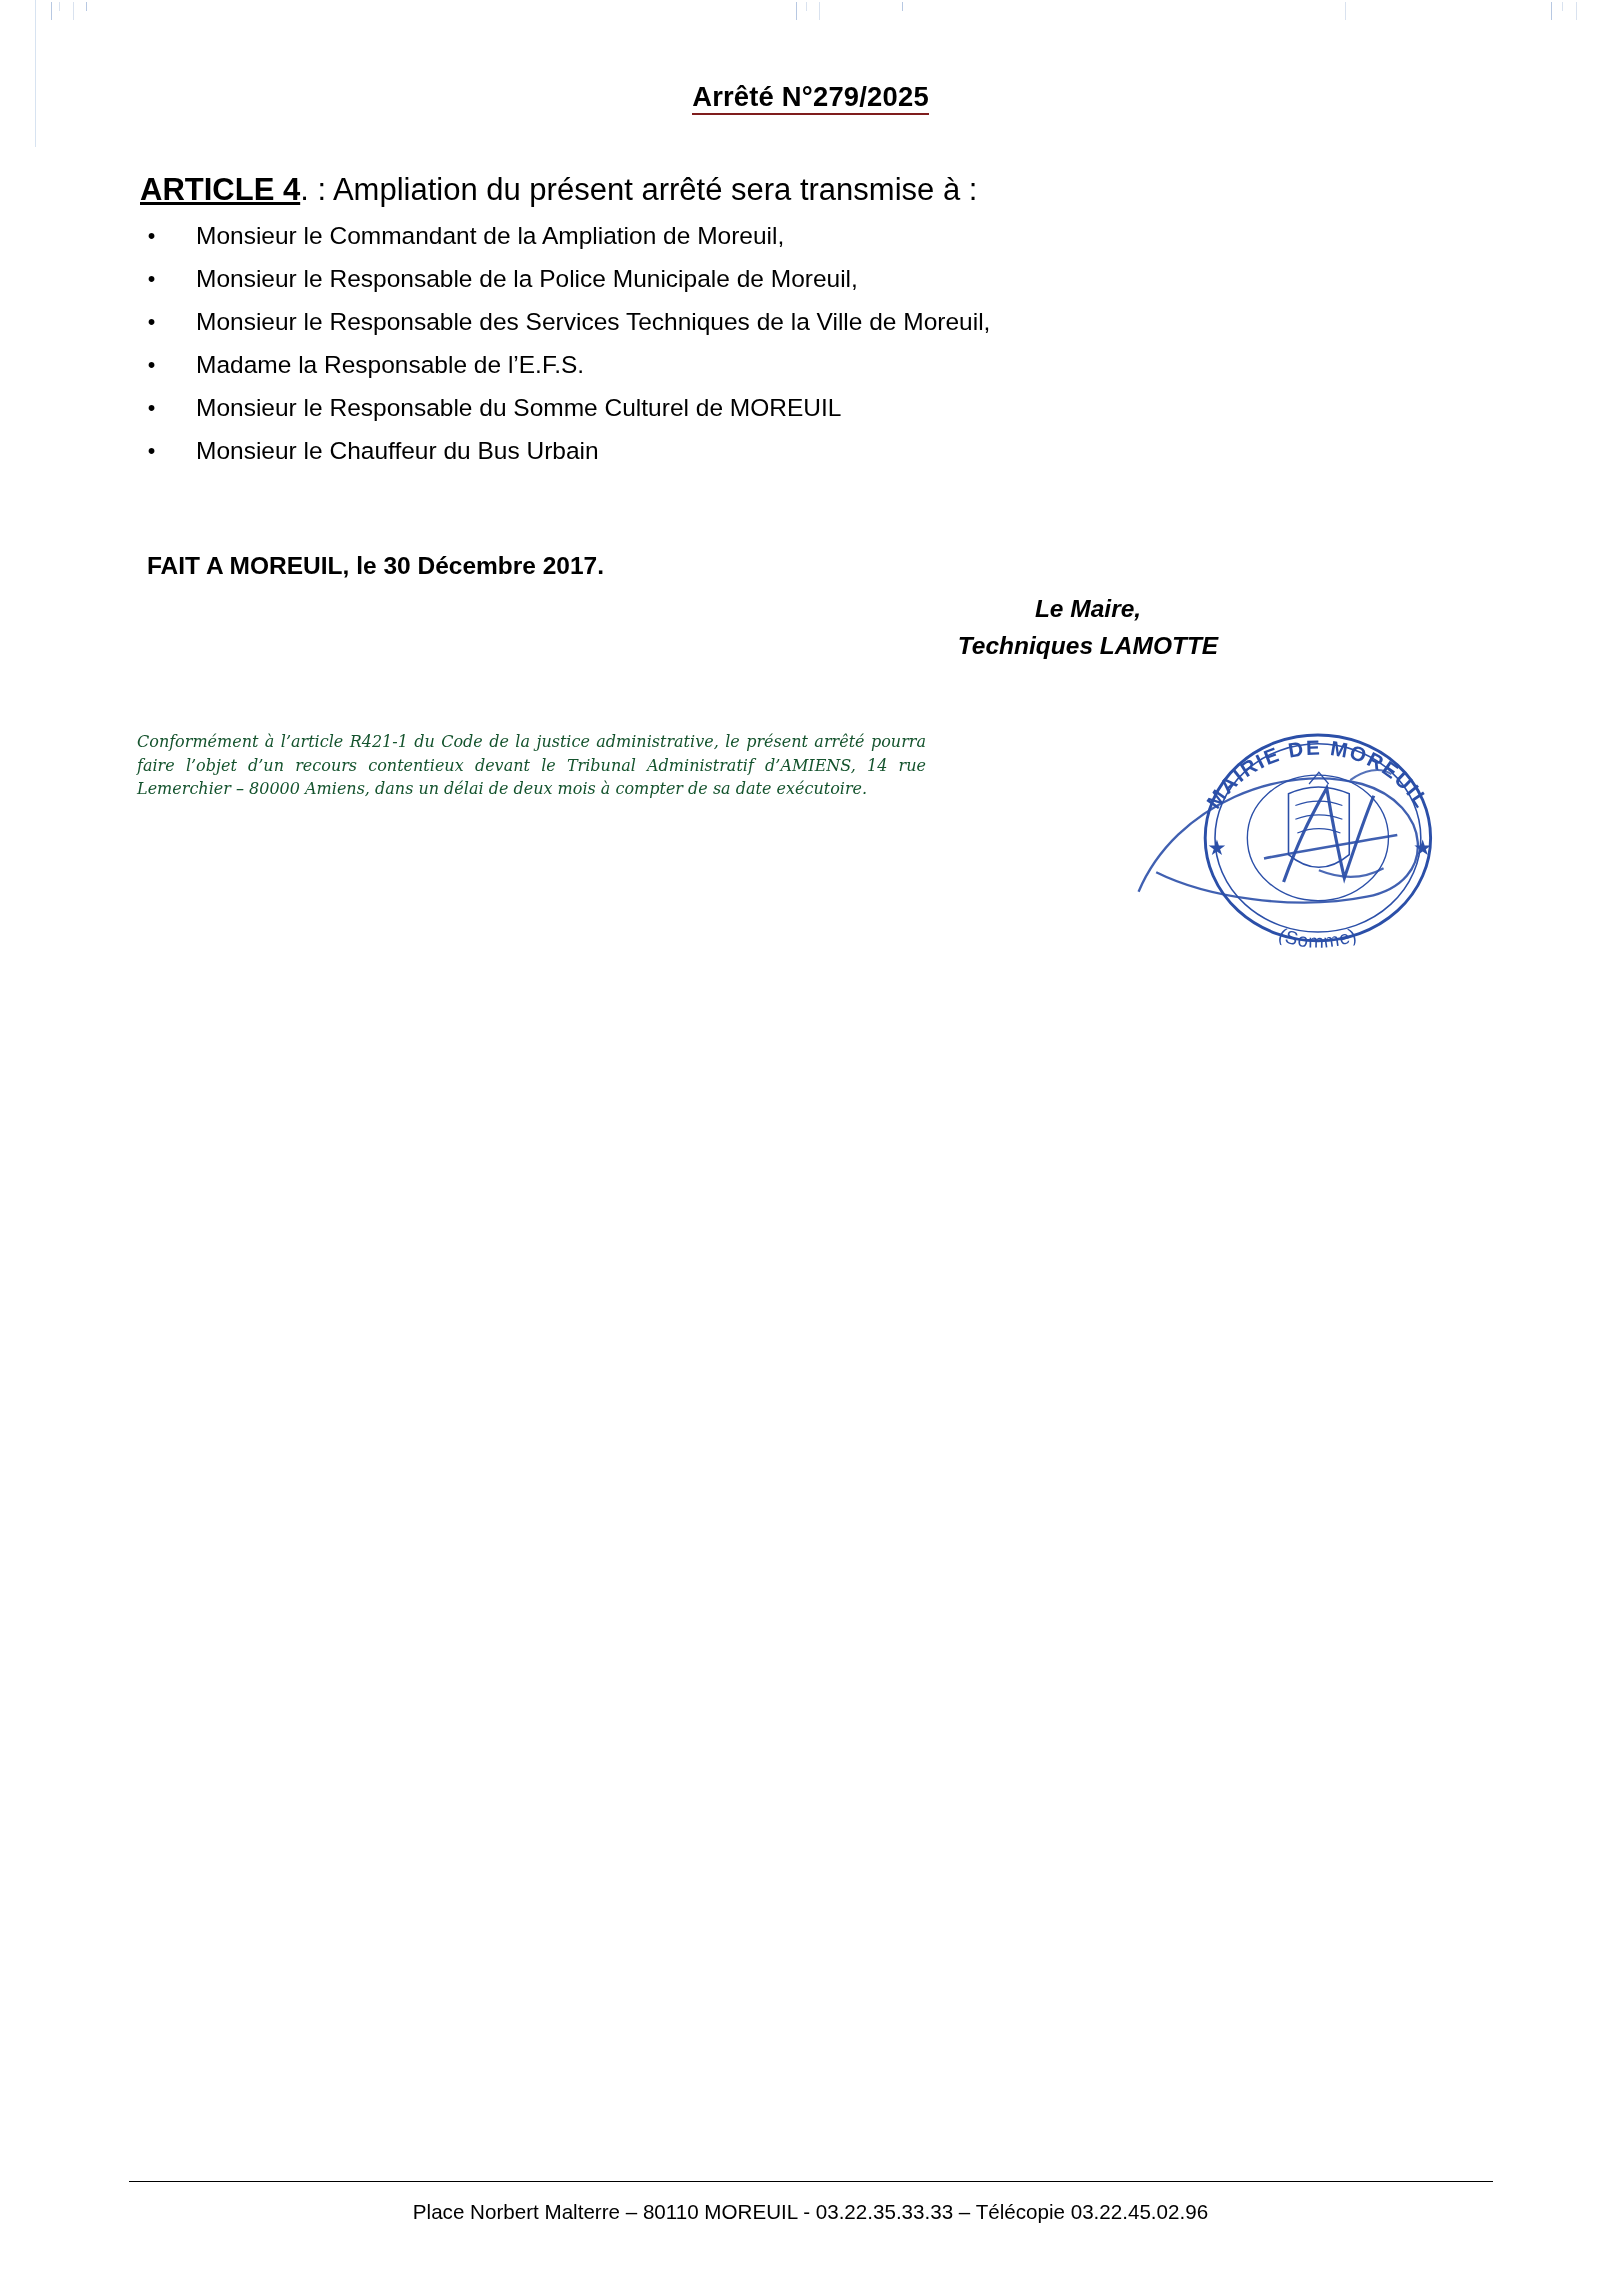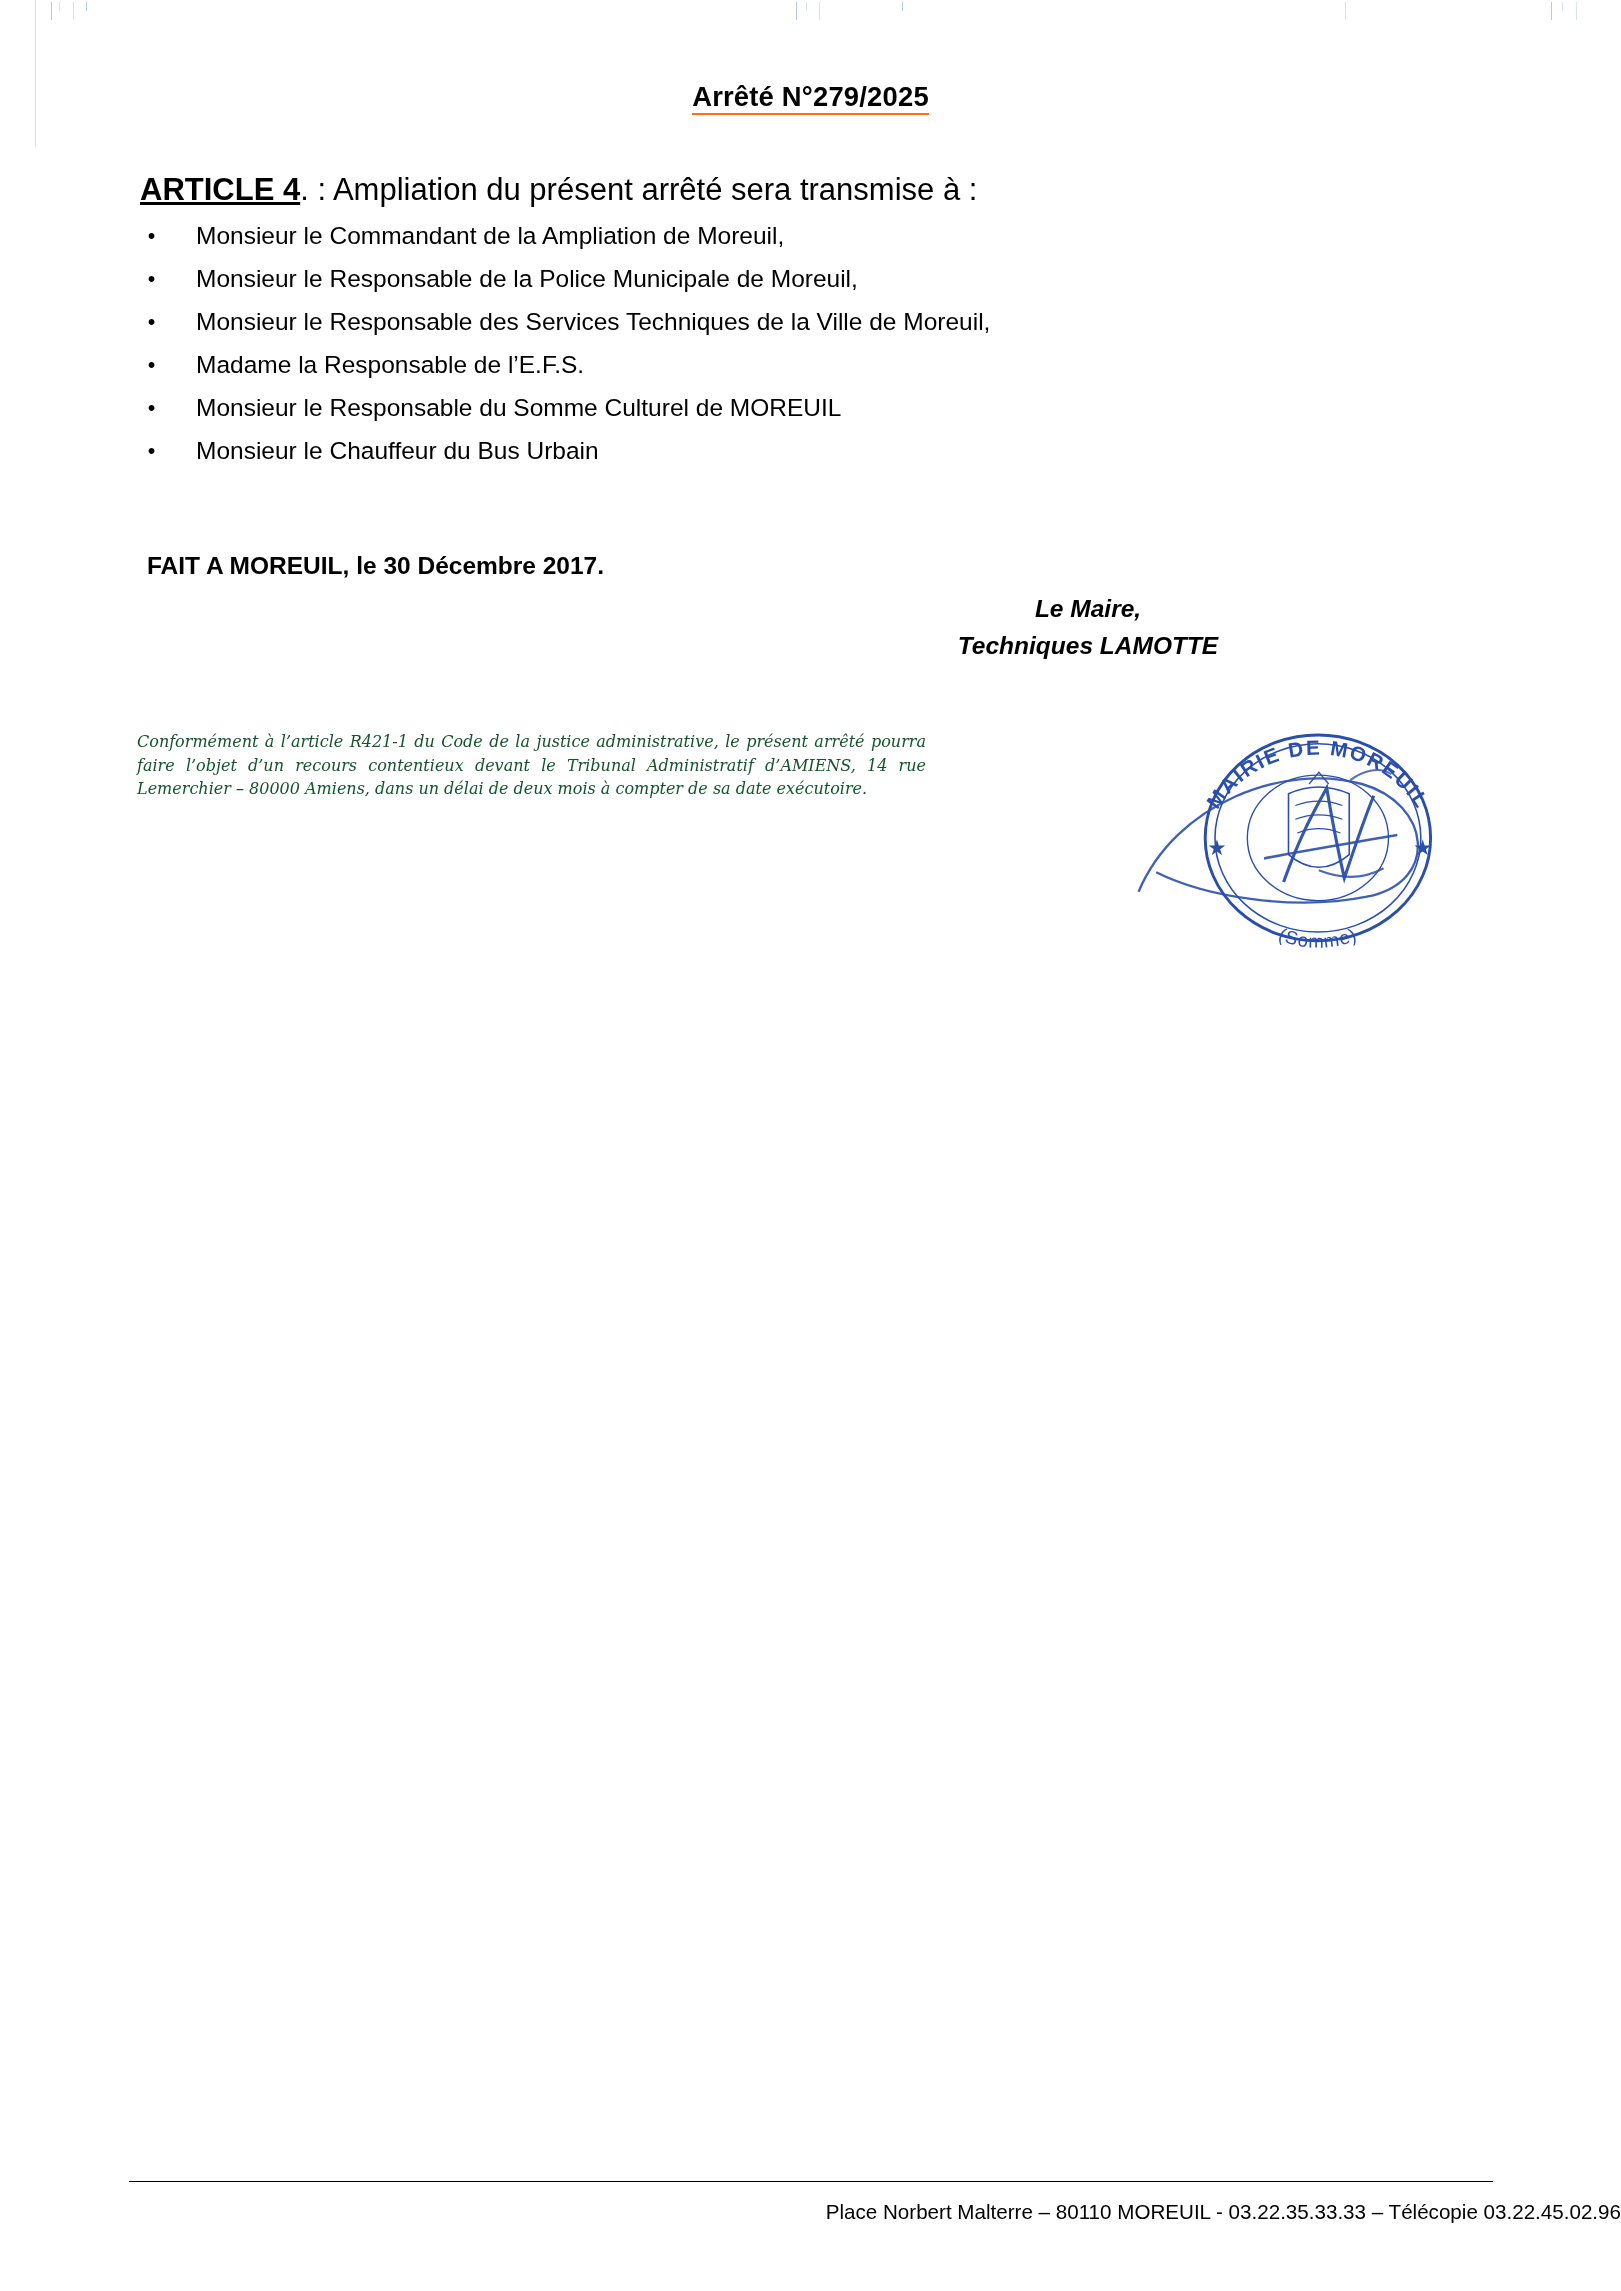--- a/index.html
+++ b/index.html
@@ -46,21 +46,21 @@
     position: absolute;
     top: 81px;
     left: 0;
     width: 1621px;
     text-align: center;
     font-size: 27.4px;
     font-weight: bold;
     letter-spacing: 0.2px;
   }
   .doc-title span {
-    border-bottom: 2px solid #f97316;
+    border-bottom: 2px solid #7f1d1d;
     padding-bottom: 1px;
   }
 
   .article-line {
     position: absolute;
     top: 172px;
     left: 140px;
     font-size: 31px;
   }
   .article-line .art-label {
@@ -139,21 +139,21 @@
     top: 2181px;
     width: 1364px;
     height: 1px;
     background: #000;
   }
   .footer-text {
     position: absolute;
     top: 2200px;
     left: 0;
     width: 1621px;
-    text-align: right;
+    text-align: center;
     font-size: 20.6px;
   }
 
   .edge-line-left {
     position: absolute;
     left: 35px;
     top: 0;
     width: 1px;
     height: 147px;
     background: #bcd0e8;

